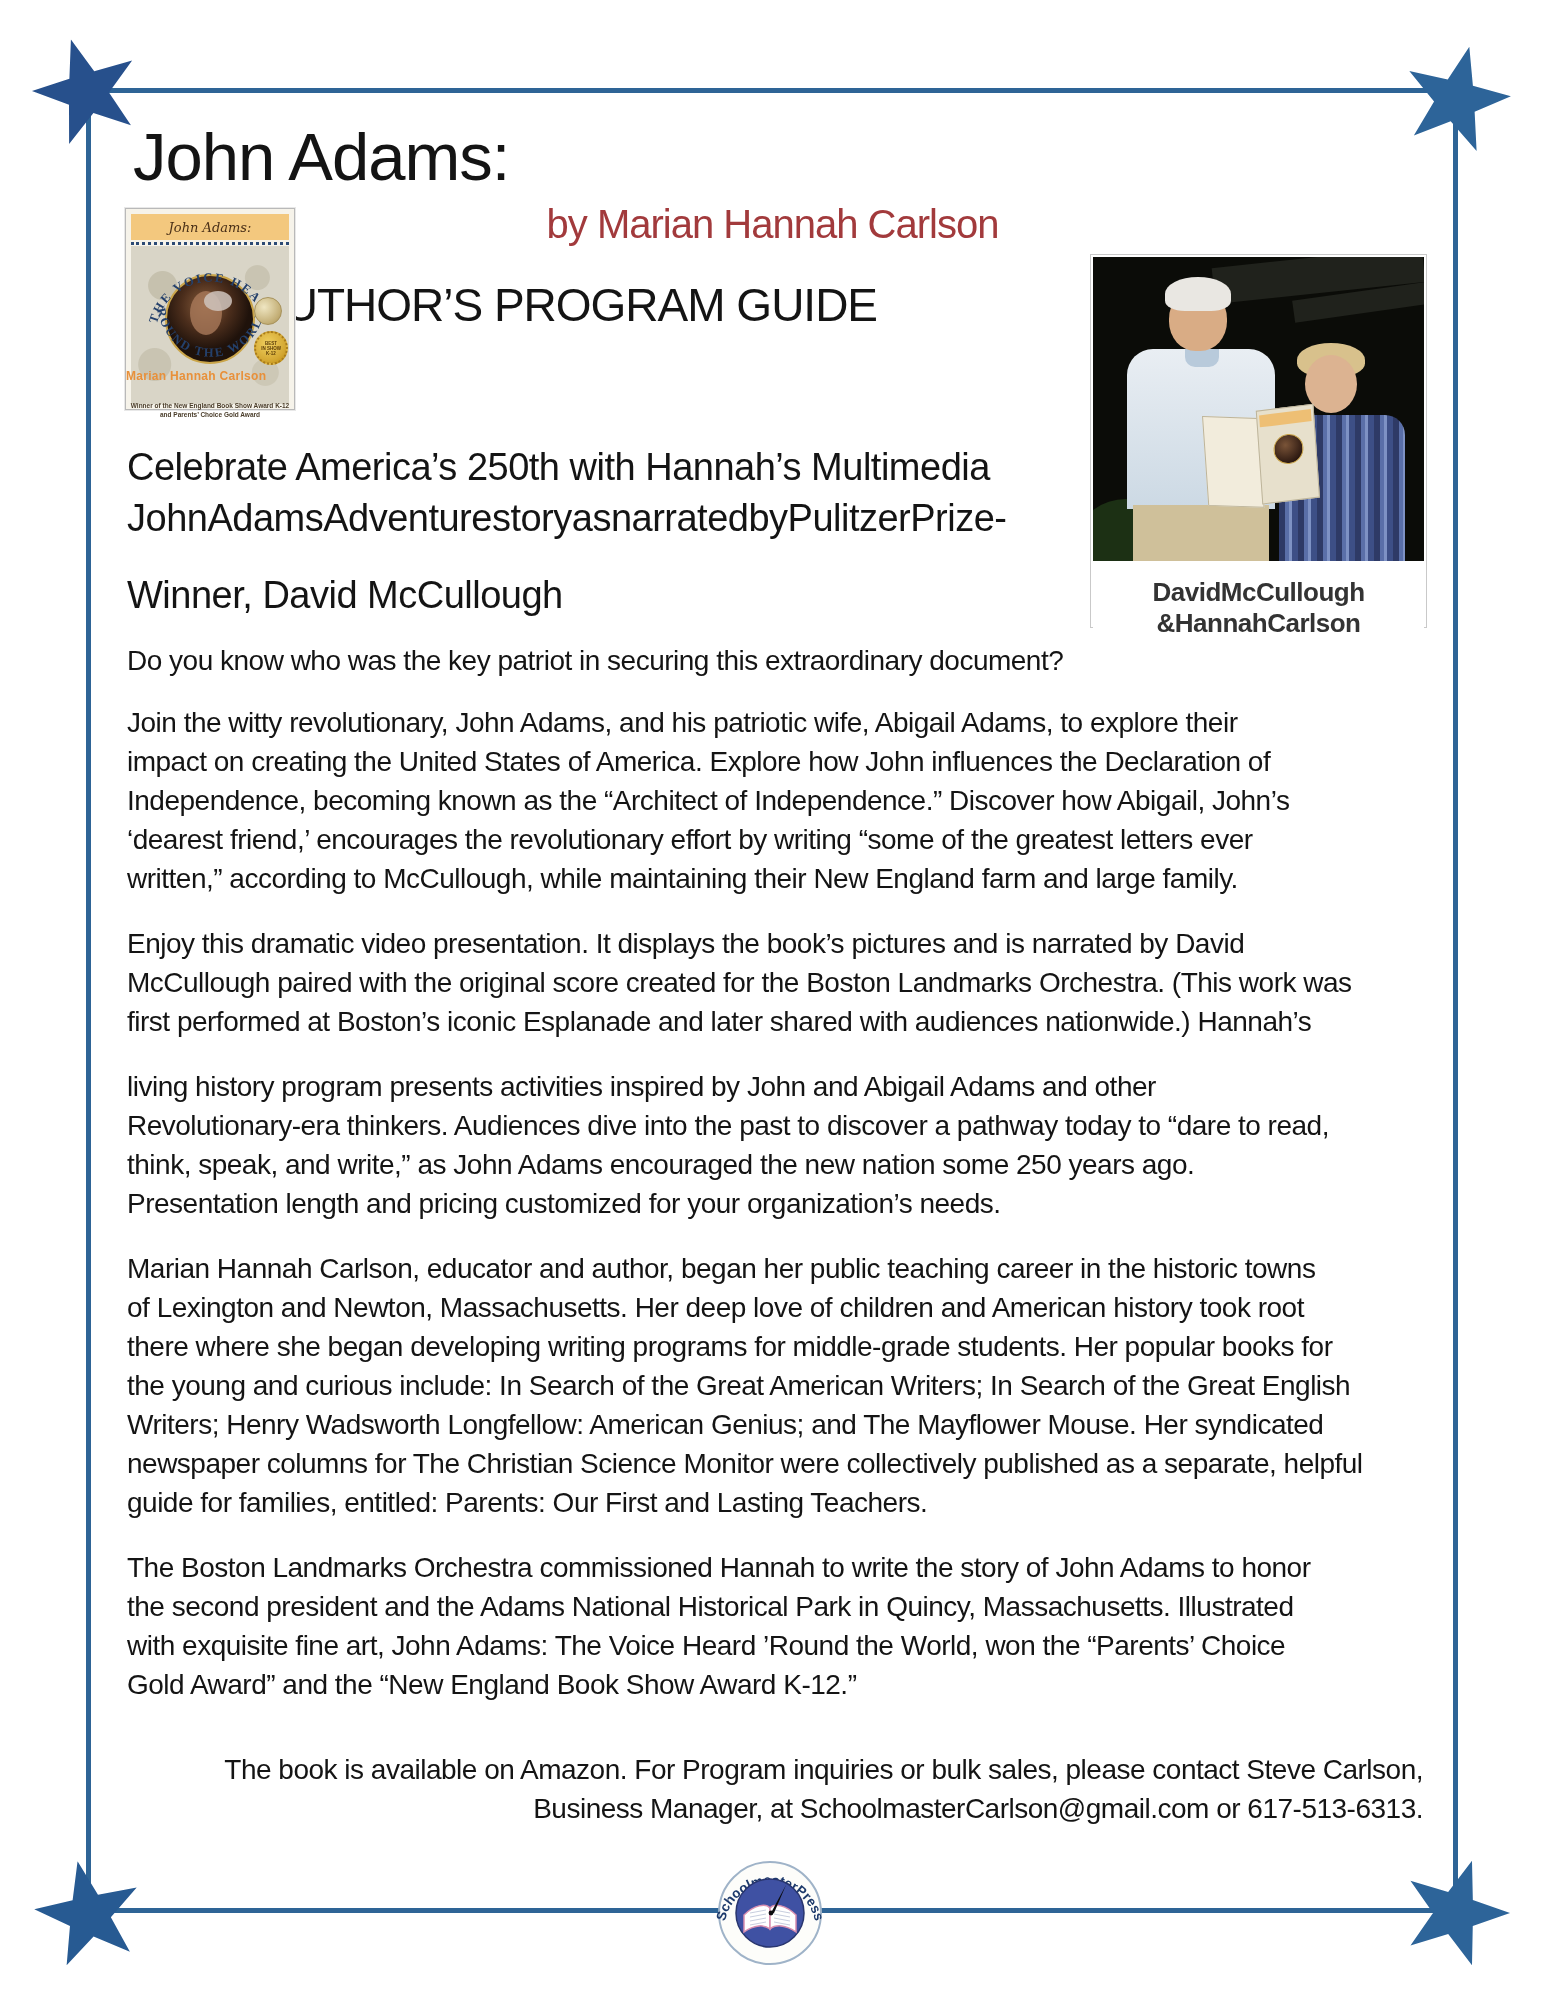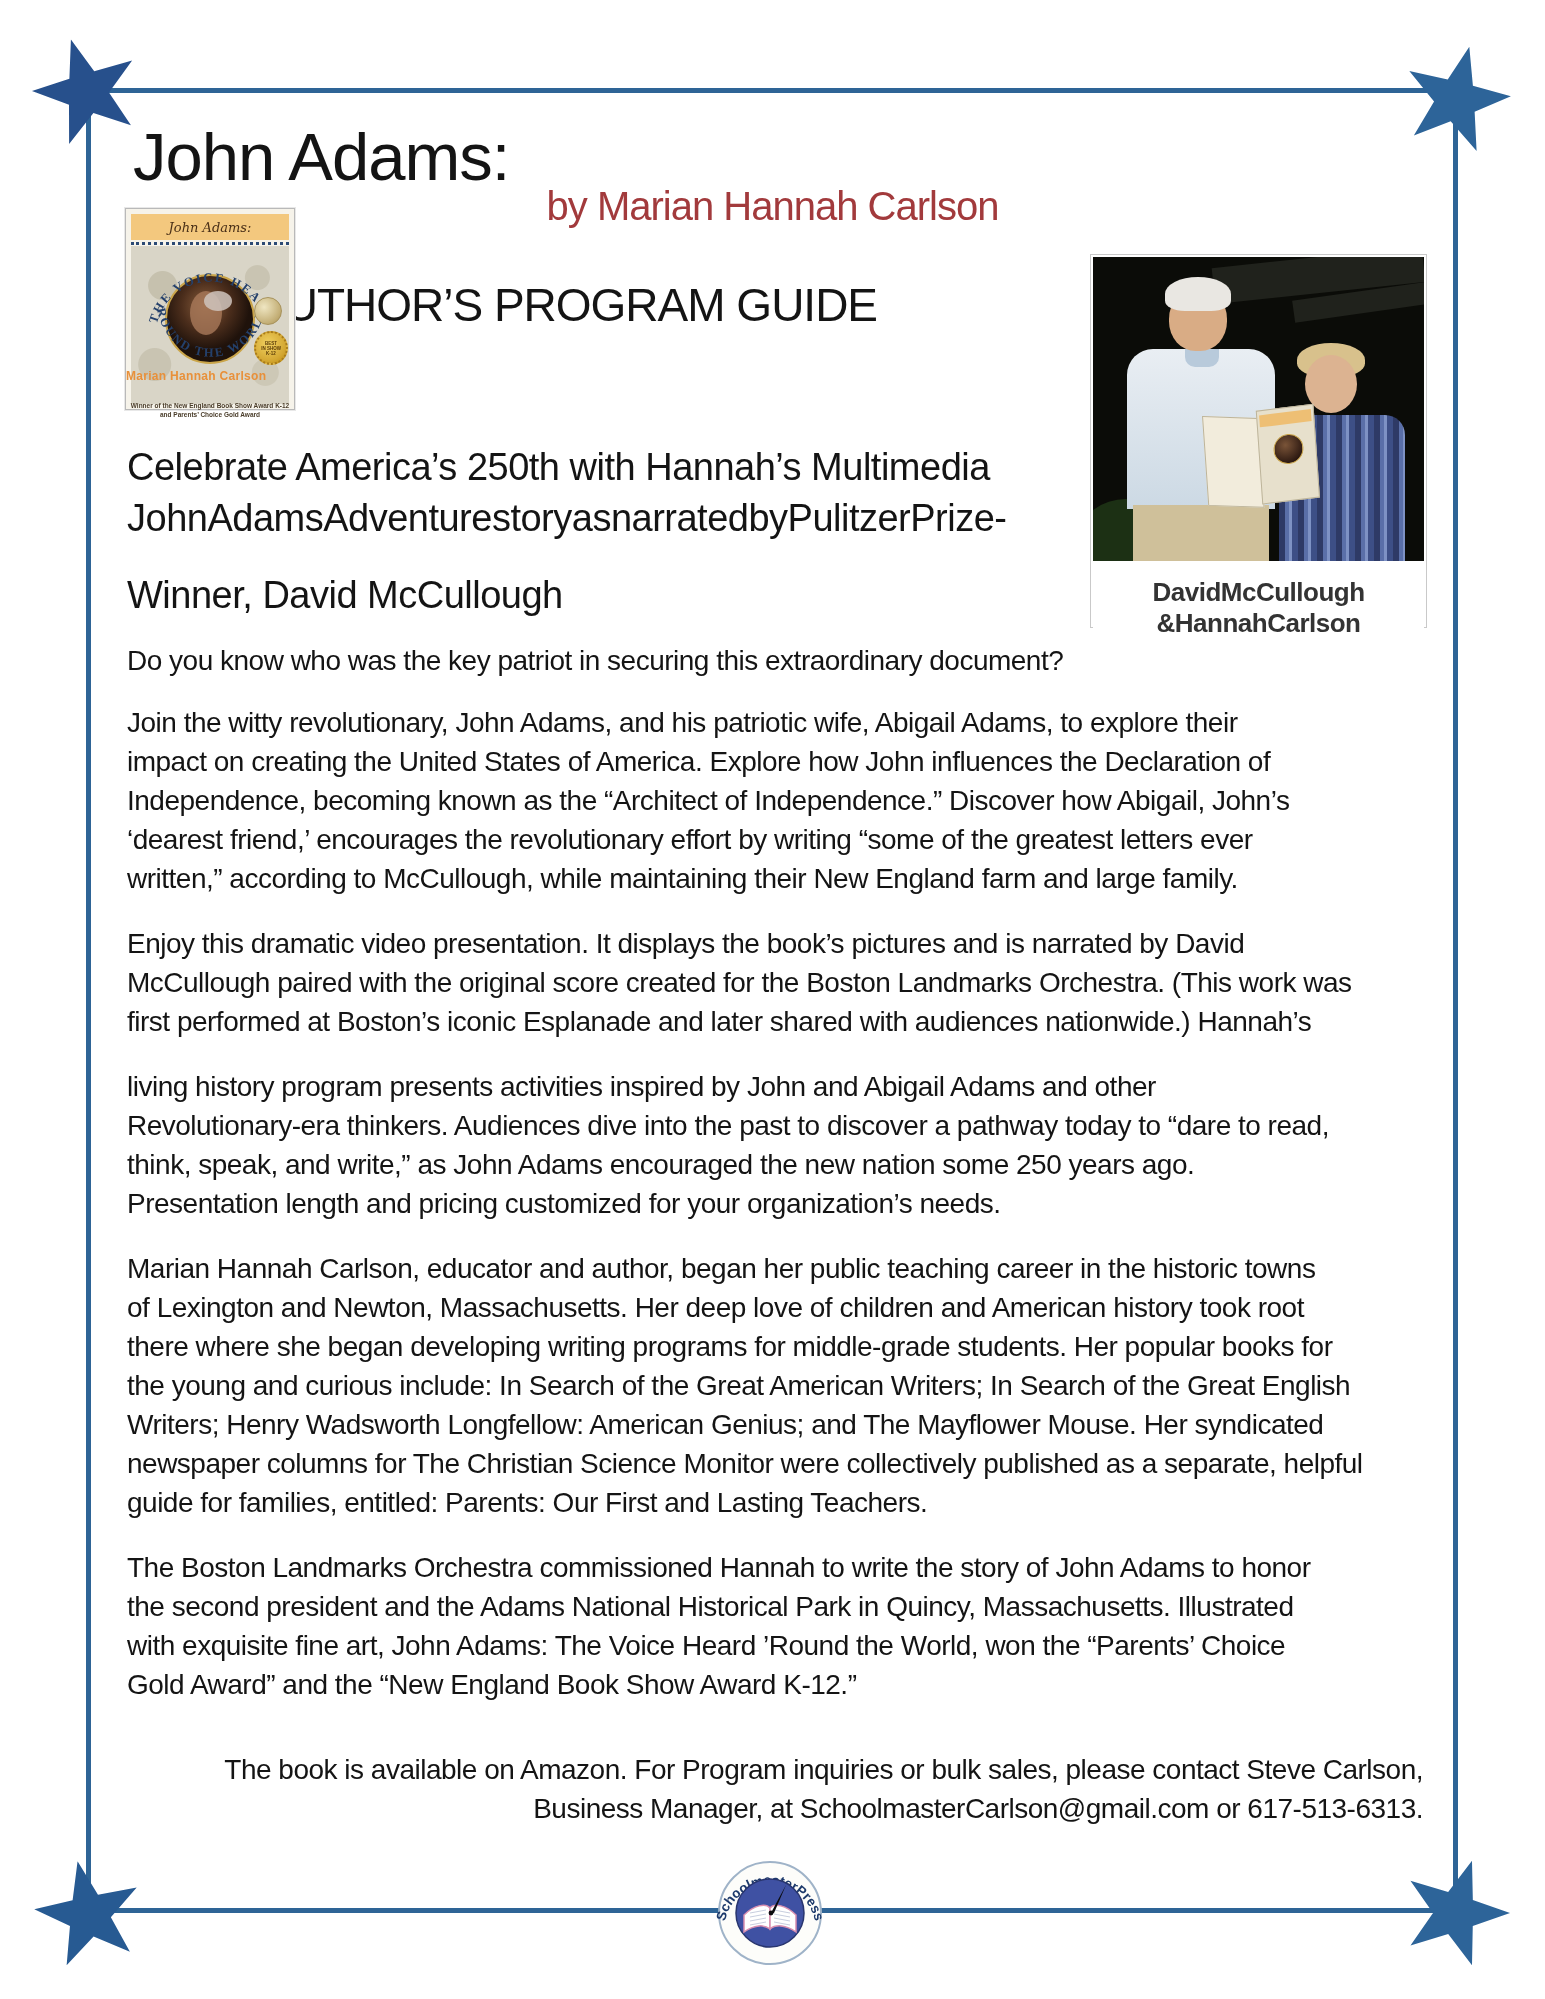--- a/index.html
+++ b/index.html
@@ -11,21 +11,21 @@
     position:absolute;left:86px;top:88px;width:1362px;height:1815px;
     border:5px solid #2e6496;z-index:1;
   }
   .corner-star{position:absolute;z-index:3;}
   .pre{white-space:pre-line;margin-top:16px;}
 
   
   .title-row{position:absolute;left:133px;top:118px;z-index:2;display:flex;align-items:baseline;letter-spacing:-1px;}
   .title-main{font-size:67px;font-weight:400;}
   .title-sub{font-size:40px;font-weight:400;}
-  .byline{position:absolute;left:0;top:184px;width:1545px;text-align:center;font-size:40px;color:#a23a3c;z-index:2;letter-spacing:-1px;}
+  .byline{position:absolute;left:0;top:202px;width:1545px;text-align:center;font-size:40px;color:#a23a3c;z-index:2;letter-spacing:-1px;}
   .program-guide{position:absolute;left:255px;top:278px;font-size:46px;letter-spacing:-1px;z-index:2;}
 
   
   .cover{position:absolute;left:125px;top:208px;width:168px;height:200px;background:#f6f3ea;
     border:1px solid #b9b9b9;box-shadow:0 0 0 1px #e8e8e8;z-index:2;}
   .cover-band{position:absolute;left:5px;top:5px;right:5px;height:26px;background:#f3c87e;
     display:flex;align-items:center;justify-content:center;
     font-family:"DejaVu Serif",serif;font-style:italic;font-size:13px;color:#4a3018;}
   .cover-dots{position:absolute;left:5px;top:33px;right:5px;border-top:3px dotted #2c4a74;}
   .cover-map{position:absolute;left:5px;top:37px;right:5px;bottom:5px;background:#d9d5c7;

